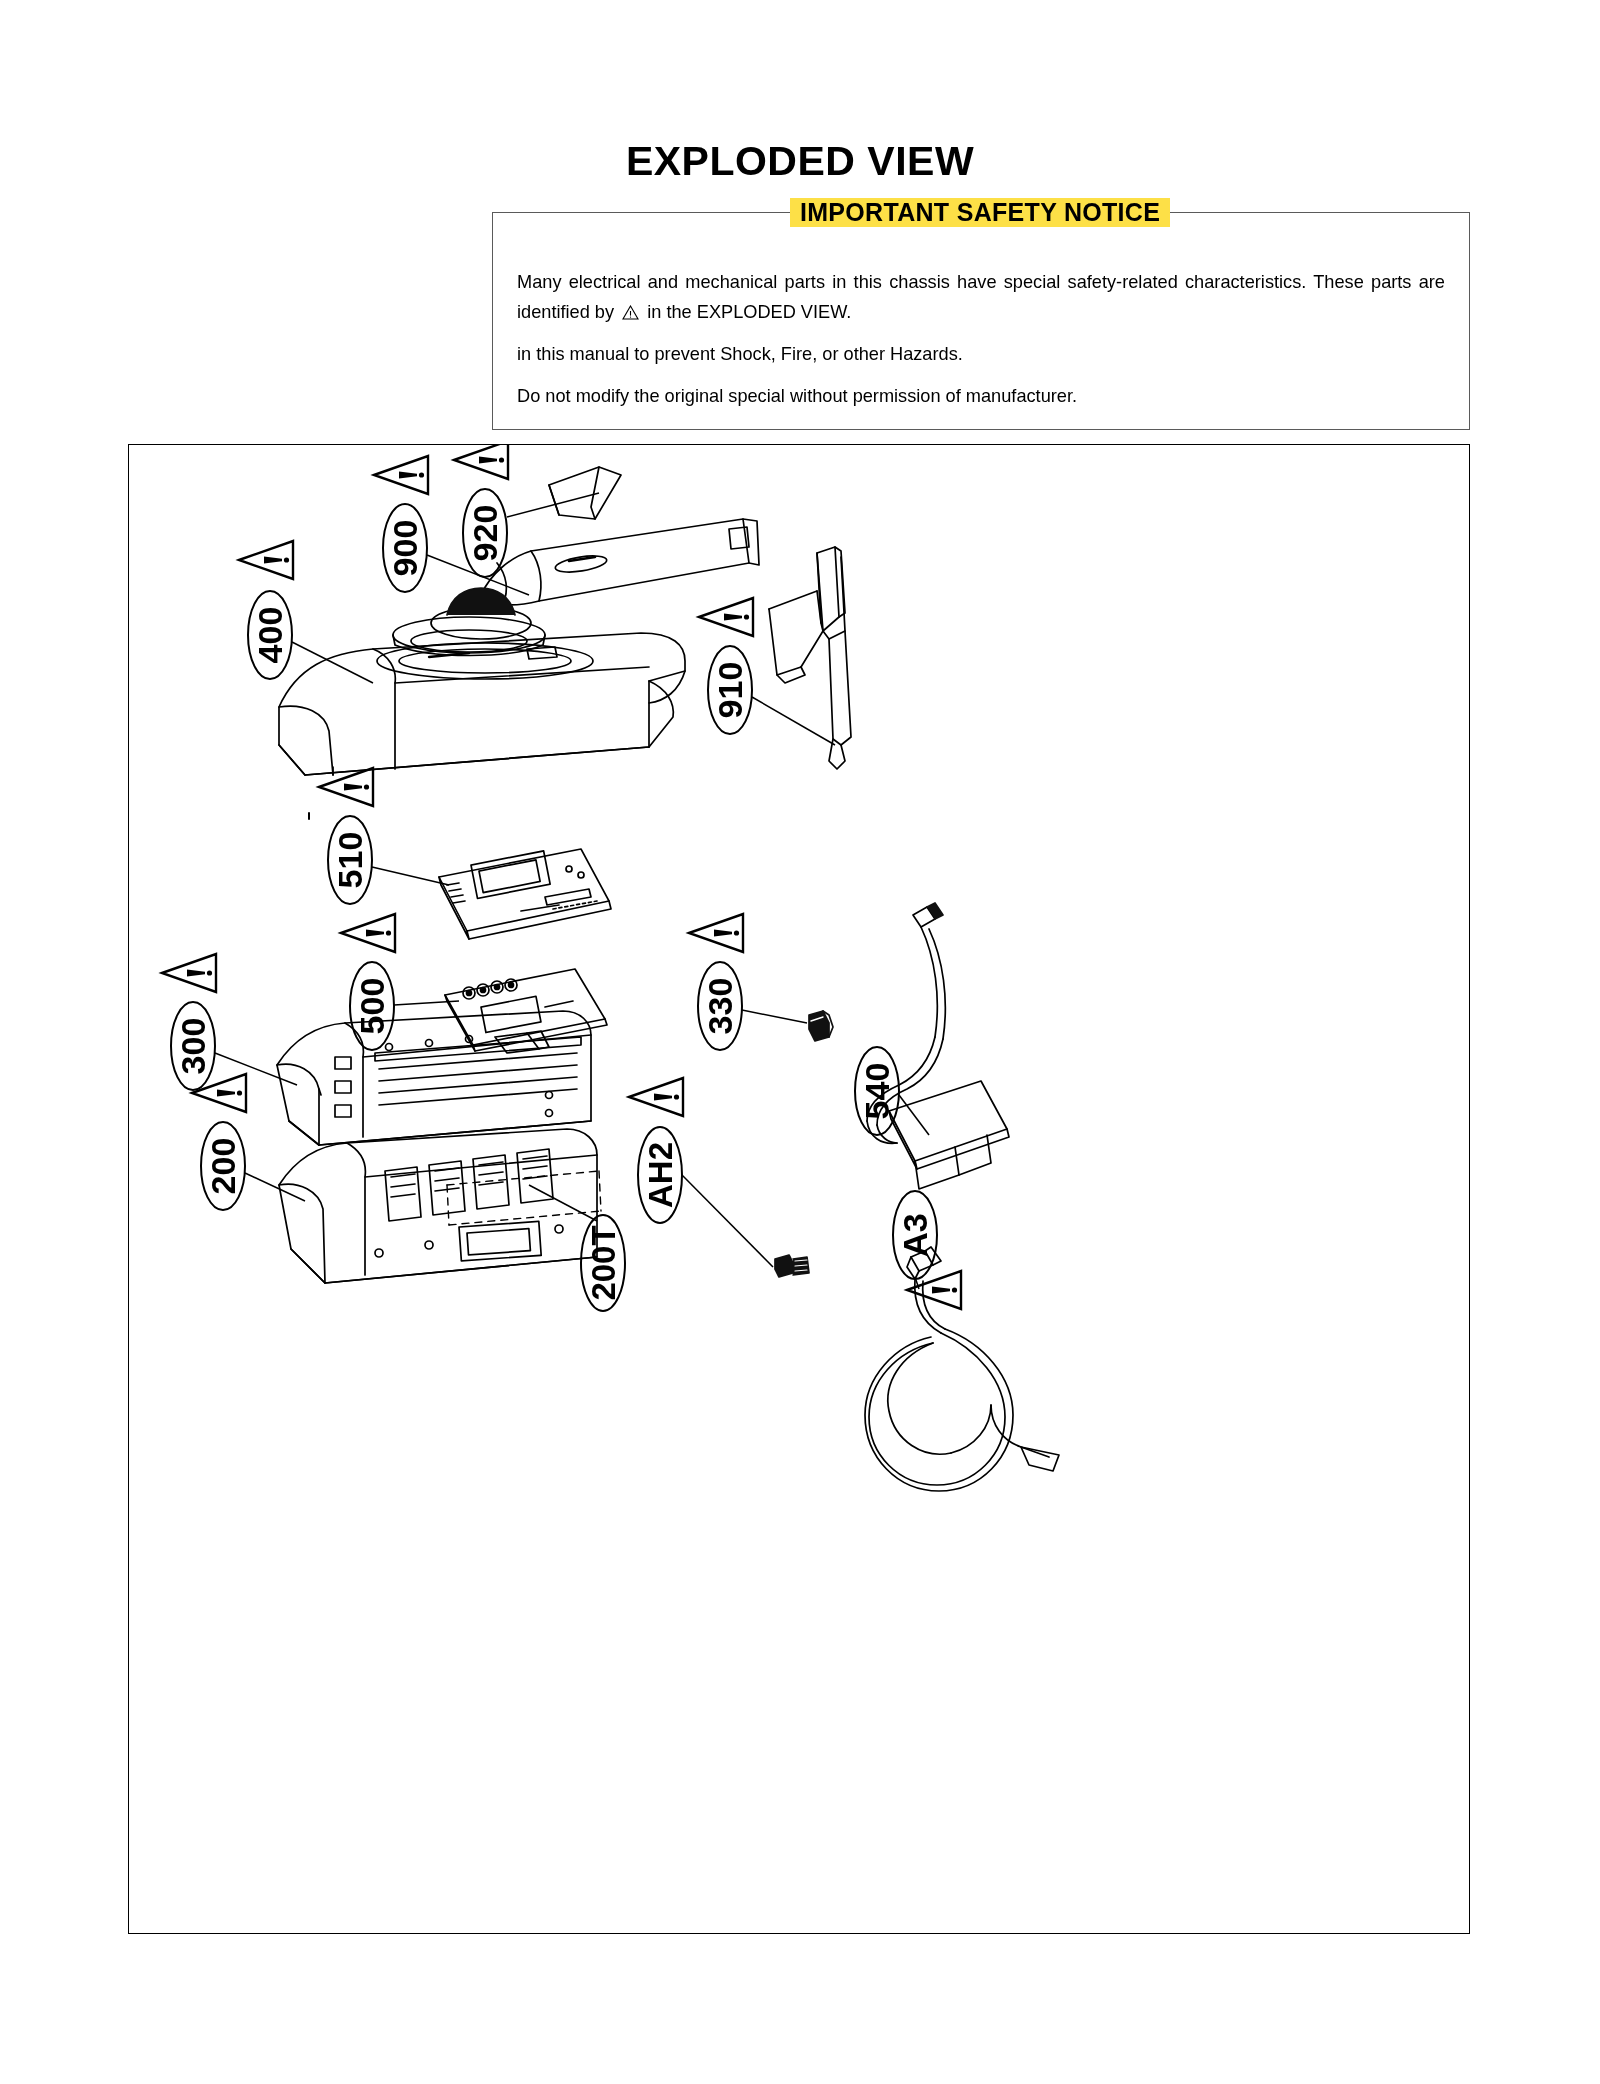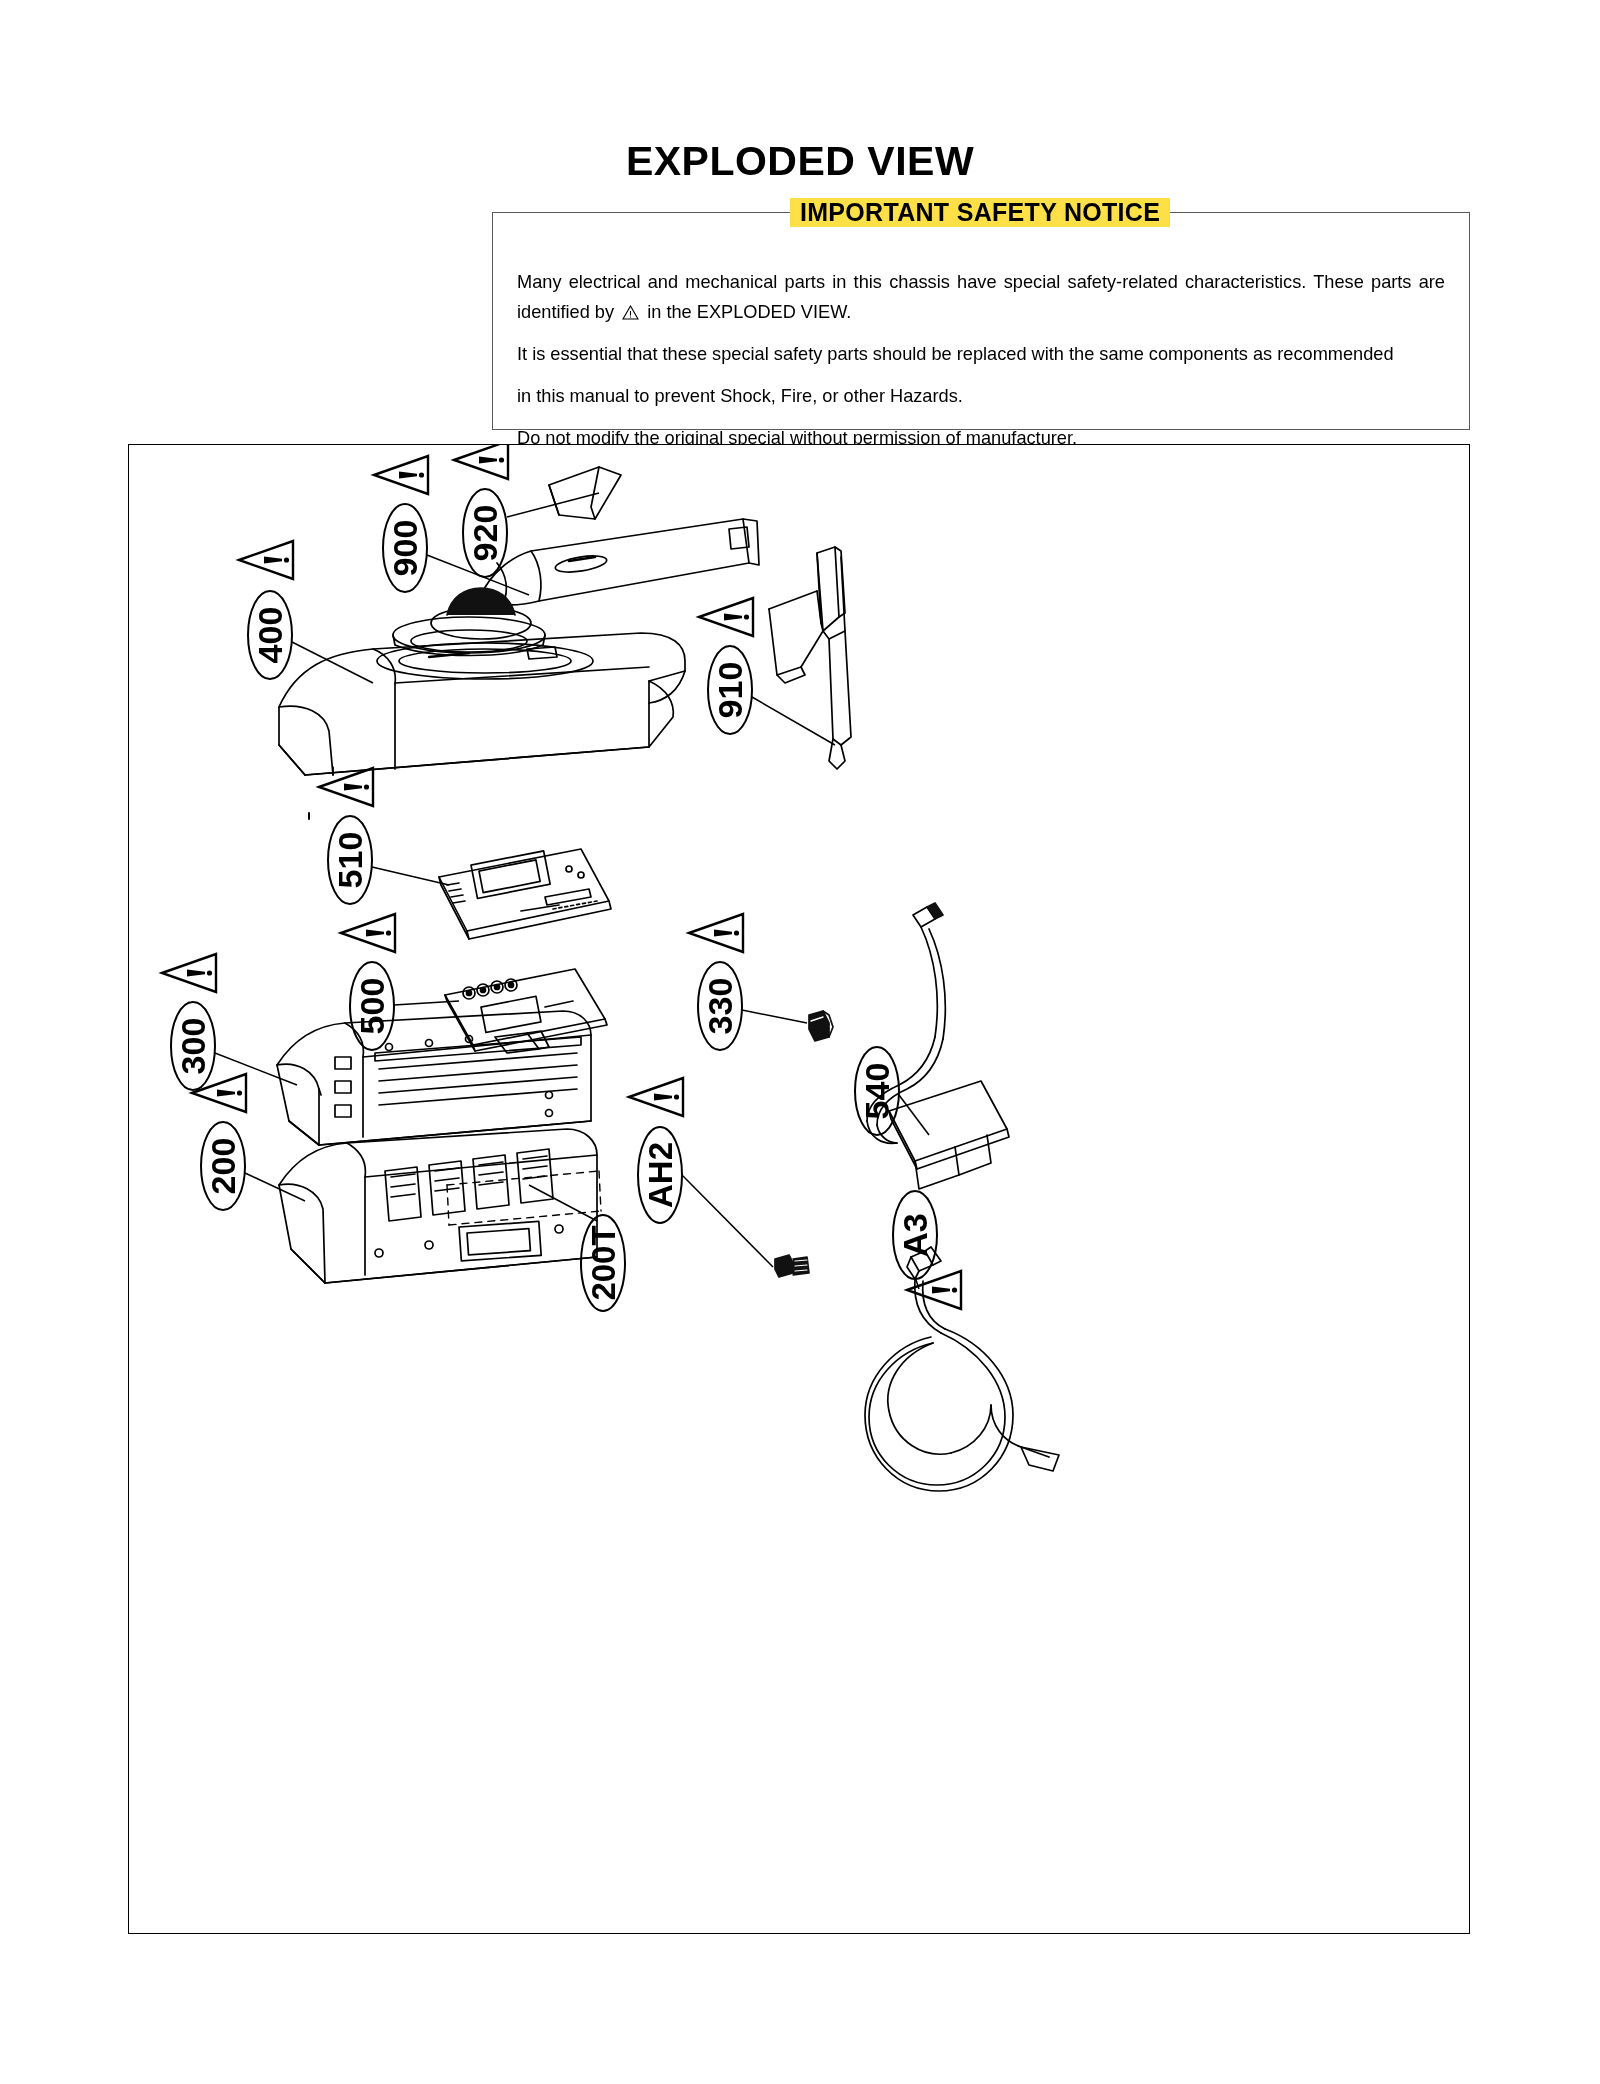--- a/index.html
+++ b/index.html
@@ -63,21 +63,20 @@
       <span>are identified by</span>
       <span class="warn-inline">
         <svg width="17" height="15" viewBox="0 0 17 15">
           <path d="M8.5 1 L16 14 L1 14 Z" fill="none" stroke="#000" stroke-width="1.1"></path>
           <line x1="8.5" y1="6" x2="8.5" y2="10.6" stroke="#000" stroke-width="1.1"></line>
           <circle cx="8.5" cy="12.1" r="0.65" fill="#000"></circle>
         </svg>
       </span>
       <span>in the  EXPLODED VIEW.</span>
     </p>
-    <p>It is essential that these special safety parts should be replaced with the same components as recommended</p>
     <p>in this manual to prevent Shock, Fire, or other Hazards.</p>
     <p>Do not modify the original special without permission of manufacturer.</p>
   </div>
 
   <div id="diagram-frame">
     <svg id="diagram-svg" width="1342" height="1490" viewBox="0 0 1342 1490">
       <defs>
         <g id="warn-tri">
           <path d="M0 0 L54 -19 L54 19 Z" fill="none" stroke="#000" stroke-width="2.4"></path>
           <path d="M43 -1.2 L25 -3.6 L25 3.6 L43 1.2 Z" fill="#000"></path>

